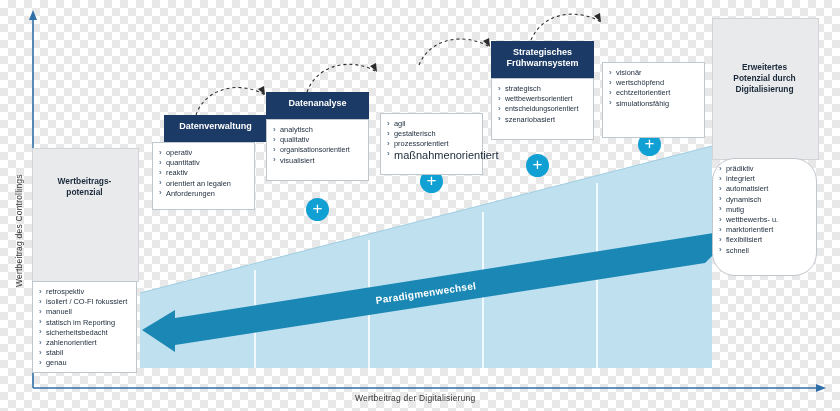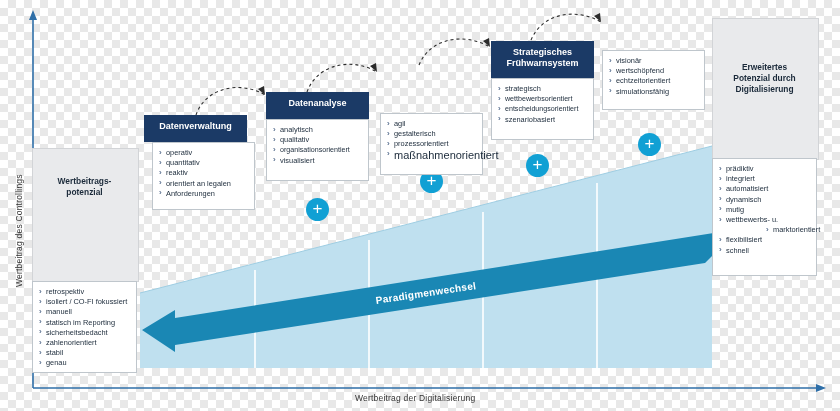--- a/index.html
+++ b/index.html
@@ -101,35 +101,35 @@
       <div>genau</div>
     </div>
   </div>
 
   <div class="grey-col" style="left:712px;top:18px;width:105px;height:140px;"></div>
   <div class="grey-title" style="left:712px;top:62px;width:105px;">
     <span>Erweitertes</span><br>
     <span>Potenzial durch</span><br>
     <span>Digitalisierung</span>
   </div>
-  <div class="box whitebox" style="left:712px;top:158px;width:105px;height:118px;">
+  <div class="box whitebox" style="left:712px;top:158px;width:105px;height:118px;border-radius:23px;">
     <div class="bullets">
       <div>prädiktiv</div>
       <div>integriert</div>
       <div>automatisiert</div>
       <div>dynamisch</div>
       <div>mutig</div>
       <div>wettbewerbs- u.</div>
-      <div style="padding-left:7px;margin-left:47px;">marktorientiert</div>
+      <div style="padding-left:7px;">marktorientiert</div>
       <div>flexibilisiert</div>
       <div>schnell</div>
     </div>
   </div>
 
-  <div class="box navy" style="left:144px;top:115px;width:103px;height:27px;">
+  <div class="box navy" style="left:164px;top:115px;width:103px;height:27px;">
     <div class="navy-title">Datenverwaltung</div>
   </div>
   <div class="box whitebox" style="left:152px;top:142px;width:103px;height:68px;">
     <div class="bullets">
       <div>operativ</div>
       <div>quantitativ</div>
       <div>reaktiv</div>
       <div>orientiert an legalen</div>
       <div style="padding-left:7px;">Anforderungen</div>
     </div>
@@ -168,21 +168,21 @@
   <div class="box whitebox" style="left:491px;top:78px;width:103px;height:62px;">
     <div class="bullets">
       <div>strategisch</div>
       <div style="font-size:7.1px;">wettbewerbsorientiert</div>
       <div style="font-size:7.1px;">entscheidungsorientiert</div>
       <div>szenariobasiert</div>
     </div>
   </div>
   <div class="plus" style="left:638px;top:133px;">+</div>
 
-  <div class="box whitebox" style="left:602px;top:50px;width:103px;height:60px;">
+  <div class="box whitebox" style="left:602px;top:62px;width:103px;height:76px;">
     <div class="bullets">
       <div>visionär</div>
       <div>wertschöpfend</div>
       <div>echtzeitorientiert</div>
       <div>simulationsfähig</div>
     </div>
   </div>
 
 </div>
 

